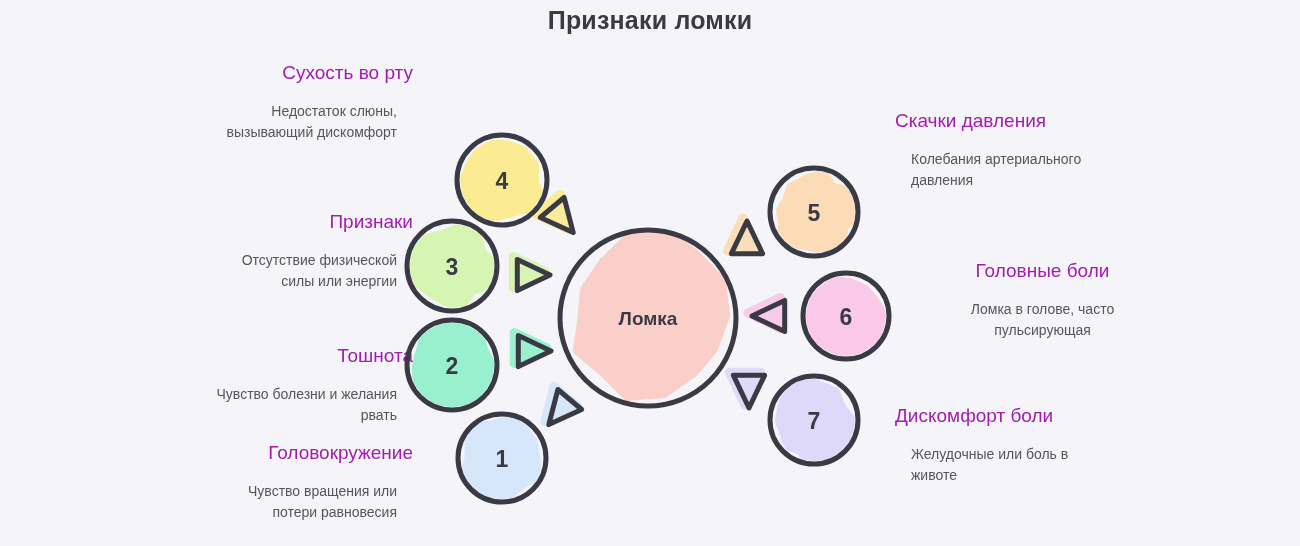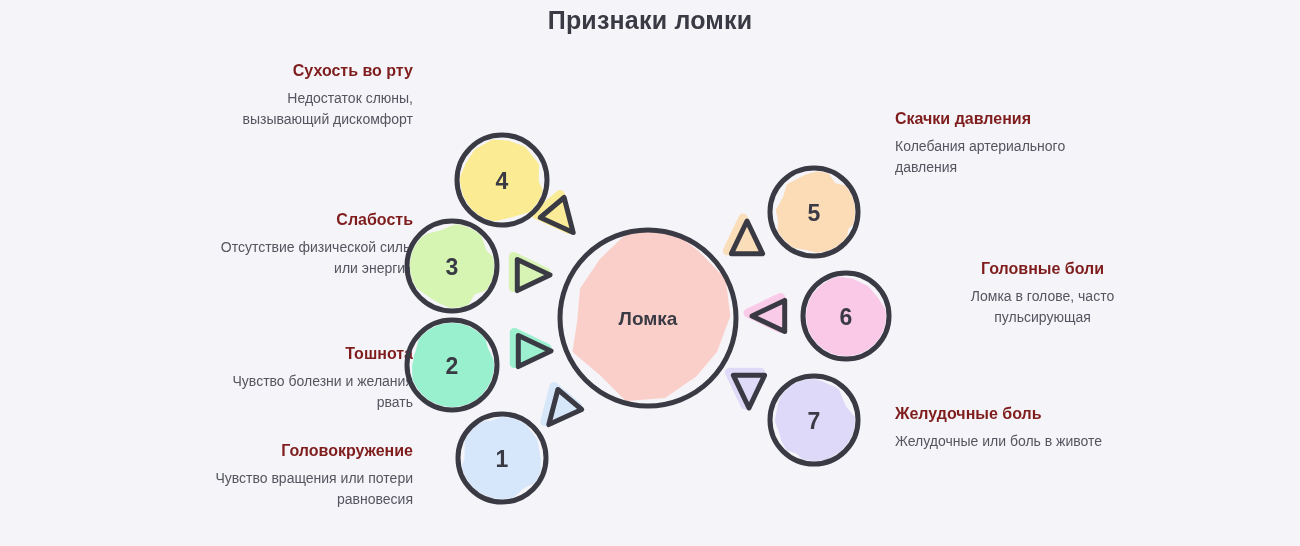--- a/index.html
+++ b/index.html
@@ -34,32 +34,32 @@
     color: #3a3a44;
     letter-spacing: 0.2px;
   }
 
   
   .label-block {
     position: absolute;
     width: 215px;
   }
   .label-block .lb-title {
-    font-size: 16px;
-    font-weight: bold;
-    color: #7f1d1d;
+    font-size: 19px;
+    font-weight: normal;
+    color: #a21caf;
     line-height: 1.34;
     margin: 0 0 7px 0;
   }
   .label-block .lb-desc {
     font-size: 14px;
     font-weight: normal;
     color: #55555f;
     line-height: 1.46;
-    margin: 0;
+    margin: 16px;
   }
   .label-left { text-align: right; }
   .label-right { text-align: left; }
 
   
   #blk-dry   { left: 198px; top: 60px; }
   #blk-weak  { left: 198px; top: 209px; }
   #blk-nausea{ left: 198px; top: 343px; }
   #blk-dizzy { left: 188px; top: 440px; width: 225px; }
 
@@ -95,21 +95,21 @@
 <div class="stage">
 
   <div class="page-title">Признаки ломки</div>
 
   <div class="label-block label-left" id="blk-dry">
     <p class="lb-title">Сухость во рту</p>
     <p class="lb-desc">Недостаток слюны, вызывающий дискомфорт</p>
   </div>
 
   <div class="label-block label-left" id="blk-weak">
-    <p class="lb-title">Слабость</p>
+    <p class="lb-title">Признаки</p>
     <p class="lb-desc">Отсутствие физической силы или энергии</p>
   </div>
 
   <div class="label-block label-left" id="blk-nausea">
     <p class="lb-title">Тошнота</p>
     <p class="lb-desc">Чувство болезни и желания рвать</p>
   </div>
 
   <div class="label-block label-right" id="blk-press">
     <p class="lb-title">Скачки давления</p>
@@ -120,21 +120,21 @@
     <p class="lb-title">Головокружение</p>
     <p class="lb-desc">Чувство вращения или потери равновесия</p>
   </div>
 
   <div class="label-block label-right" id="blk-head">
     <p class="lb-title">Головные боли</p>
     <p class="lb-desc">Ломка в голове, часто пульсирующая</p>
   </div>
 
   <div class="label-block label-right" id="blk-stom">
-    <p class="lb-title">Желудочные боль</p>
+    <p class="lb-title">Дискомфорт боли</p>
     <p class="lb-desc">Желудочные или боль в животе</p>
   </div>
 
   <svg class="diagram" viewBox="0 0 1300 546">
     <defs>
       <clipPath id="clip-center">
           <circle cx="648" cy="318" r="86"></circle>
         </clipPath>
     </defs>
     <g id="arrow-layer">

